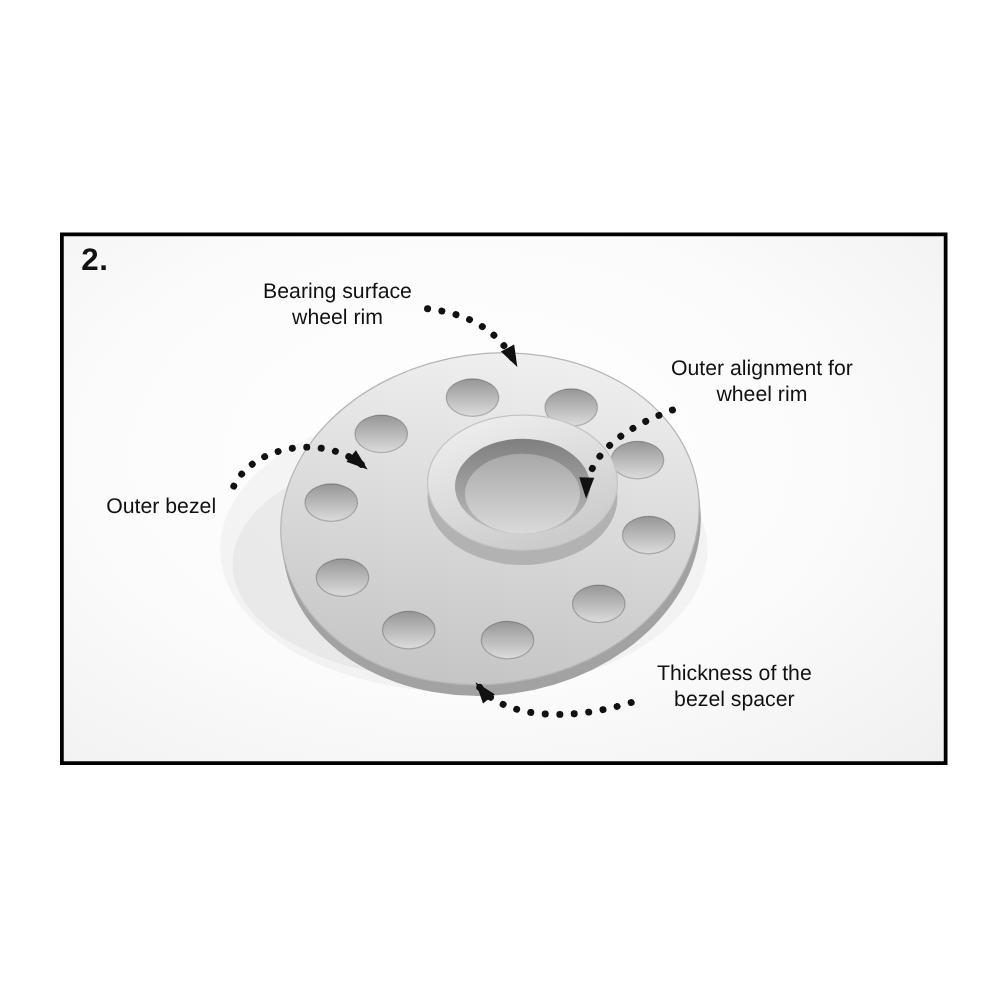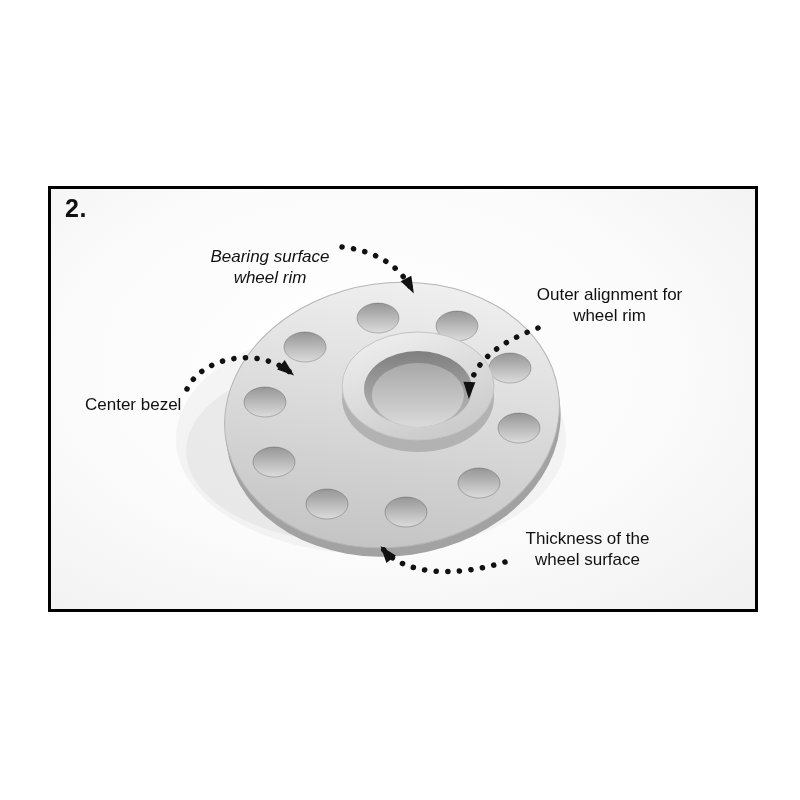--- a/index.html
+++ b/index.html
@@ -45,21 +45,21 @@
     font-weight: bold;
     letter-spacing: 0.5px;
   }
   .label {
     position: absolute;
     font-size: 17px;
     line-height: 21px;
     white-space: pre-line;
   }
   .center { text-align: center; }
-  .l-bearing   { left: 139px; top: 57px;  width: 160px; font-style: italic; }
+  .l-bearing   { left: 139px; top: 33px;  width: 160px; }
   .l-center    { left: 461px; top: 95px;  width: 195px; }
   .l-outer     { left: 34px;  top: 205px; }
   .l-thickness { left: 454px; top: 339px; width: 165px; }
 </style>
 </head>
 <body>
 
 <div class="page">
   <div class="frame">
 
@@ -129,19 +129,19 @@
     </svg>
 
     <div class="step">2.</div>
 
     <div class="label center l-bearing">Bearing surface
 wheel rim</div>
 
     <div class="label center l-center">Outer alignment for
 wheel rim</div>
 
-    <div class="label l-outer">Center bezel</div>
+    <div class="label l-outer">Outer bezel</div>
 
     <div class="label center l-thickness">Thickness of the
-wheel surface</div>
+bezel spacer</div>
 
   </div>
 </div>
 
 </body></html>

